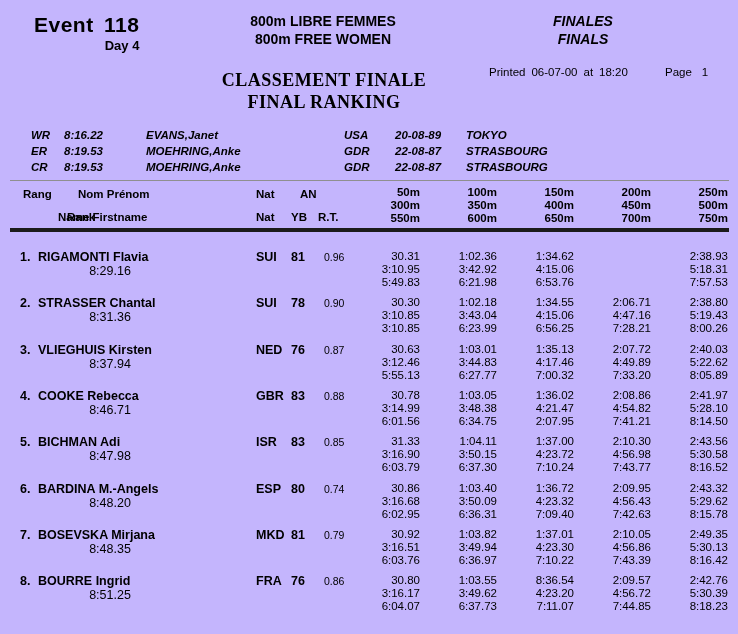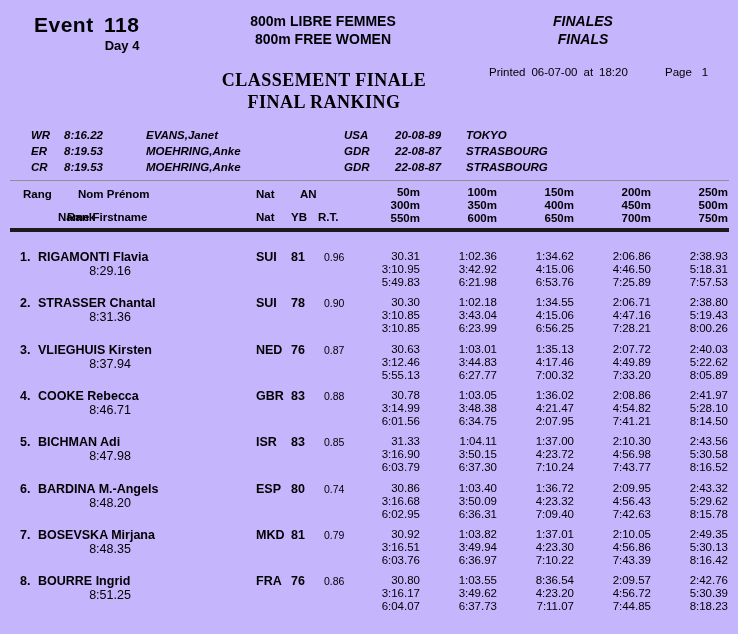--- a/index.html
+++ b/index.html
@@ -176,25 +176,20 @@
       <div class="split-col sc1">
         <div>1:02.36</div>
         <div>3:42.92</div>
         <div>6:21.98</div>
       </div>
       <div class="split-col sc2">
         <div>1:34.62</div>
         <div>4:15.06</div>
         <div>6:53.76</div>
       </div>
-      <div class="split-col sc3">
-        <div>2:06.86</div>
-        <div>4:46.50</div>
-        <div>7:25.89</div>
-      </div>
       <div class="split-col sc4">
         <div>2:38.93</div>
         <div>5:18.31</div>
         <div>7:57.53</div>
       </div>
     </div>
 
     <div class="swimmer-row" style="top: 296px;">
       <div class="col-rank">2.</div>
       <div class="col-name">STRASSER Chantal</div>

